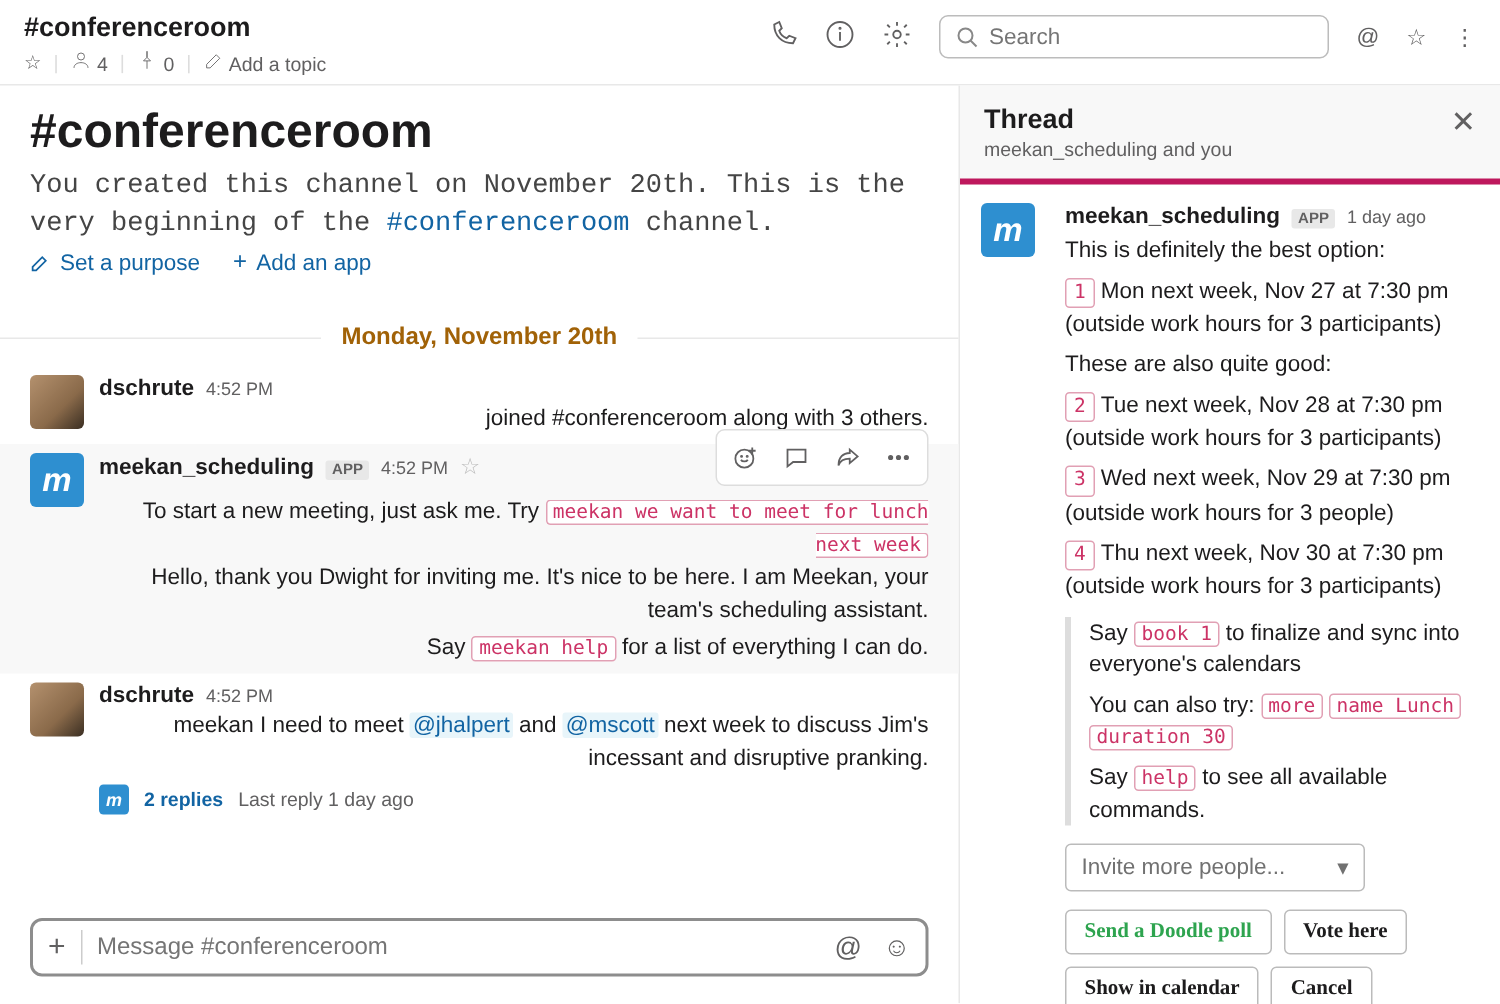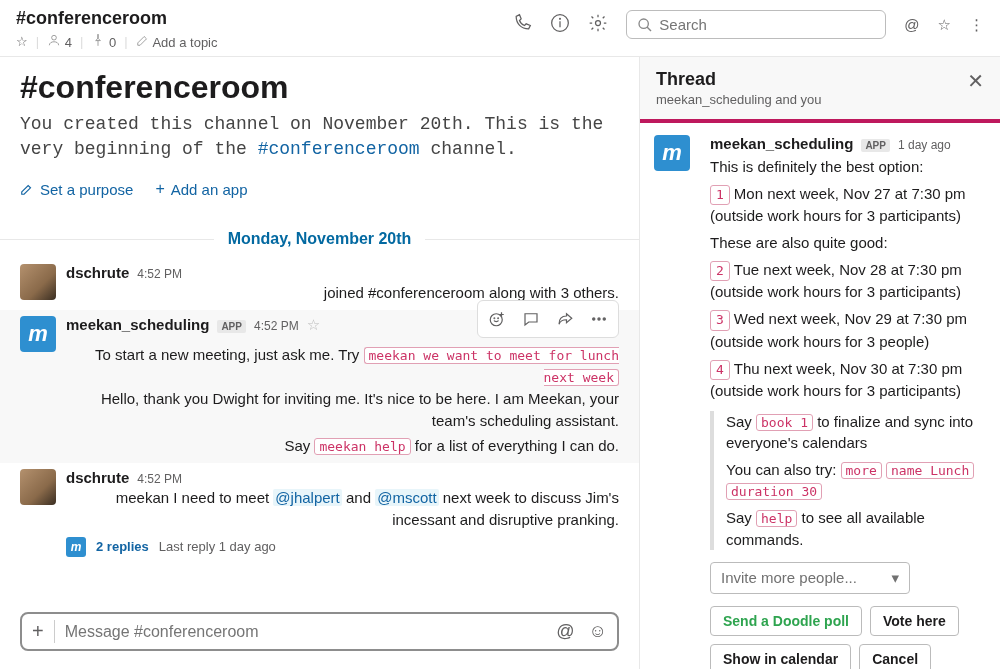--- a/index.html
+++ b/index.html
@@ -14,26 +14,26 @@
 .header-icons svg { width: 20px; height: 20px; stroke: #616061; fill: none; stroke-width: 1.5; }
 .search-box { display: flex; align-items: center; border: 1px solid #bcbcbc; border-radius: 6px; padding: 5px 10px; width: 260px; color: #616061; }
 .search-box svg { width: 16px; height: 16px; stroke: #888; fill: none; margin-right: 6px; stroke-width: 2; }
 .search-box input { border: none; outline: none; flex: 1; font-size: 15px; background: transparent; }
 .main { display: flex; flex: 1; overflow: hidden; }
 .channel-pane { flex: 1; display: flex; flex-direction: column; border-right: 1px solid #e8e8e8; }
 .channel-intro { padding: 12px 20px 14px 20px; }
 .channel-intro h1 { font-size: 32px; font-weight: 900; margin-bottom: 6px; }
 .channel-intro p { font-size: 18px; color: #454545; line-height: 1.4; font-family: Liberation Mono, monospace; }
 .channel-link { color: #1264a3; }
-.intro-actions { display: flex; gap: 22px; margin-top: 18px; font-size: 15px; align-items: center; }
+.intro-actions { display: flex; gap: 22px; margin-top: 4px; font-size: 15px; align-items: center; }
 .intro-actions a { color: #1264a3; text-decoration: none; display: inline-flex; align-items: center; gap: 6px; }
 .intro-actions svg { width: 14px; height: 14px; stroke: #1264a3; fill: none; stroke-width: 2; }
 .date-divider { display: flex; align-items: center; margin: 18px 0 6px 0; }
 .date-divider::before, .date-divider::after { content: ""; flex: 1; height: 1px; background: #e8e8e8; }
-.date-divider span { padding: 0 14px; font-weight: 700; font-size: 16px; color: #0369a1; }
+.date-divider span { padding: 0 14px; font-weight: 700; font-size: 16px; color: #a16207; }
 .messages { padding: 4px 0; }
 .msg { display: flex; padding: 6px 20px; position: relative; }
 .msg.hover { background: #f8f8f8; }
 .avatar { width: 36px; height: 36px; border-radius: 4px; margin-right: 10px; flex-shrink: 0; background: #ddd; }
 .avatar.dschrute { background: linear-gradient(135deg,#b4916e 0%,#8a6a4a 60%,#3a2e22 100%); }
 .avatar.meekan { background: #2e8fd0; display: flex; align-items: center; justify-content: center; color: #fff; font-weight: 900; font-style: italic; font-size: 22px; }
 .msg-body { flex: 1; text-align: right; }
 .msg-head { display: flex; align-items: baseline; gap: 8px; }
 .sender { font-weight: 900; font-size: 15px; }
 .app-badge { background: #e8e8e8; color: #616061; font-size: 10px; font-weight: 700; padding: 1px 4px; border-radius: 2px; }
@@ -59,21 +59,21 @@
 .thread-head .sub { color: #616061; font-size: 13px; margin-top: 2px; }
 .thread-head .close { color: #616061; font-size: 20px; cursor: pointer; }
 .thread-body { padding: 12px 14px; overflow-y: auto; font-size: 15px; }
 .thread-msg { display: flex; gap: 10px; }
 .thread-msg .avatar { width: 36px; height: 36px; }
 .num-chip { display: inline-block; font-family: ui-monospace, monospace; color: #cc3366; border: 1px solid #e1a0b4; border-radius: 3px; padding: 0 5px; font-size: 13px; background: #fff; margin-right: 4px; }
 .thread-text p { margin-bottom: 6px; line-height: 1.4; }
 .quote-block { border-left: 4px solid #ddd; padding-left: 12px; margin-top: 10px; }
 .invite-select { margin-top: 12px; border: 1px solid #bbb; border-radius: 4px; padding: 6px 10px; display: flex; align-items: center; justify-content: space-between; color: #717171; width: 200px; }
 .btn-row { margin-top: 12px; display: flex; flex-wrap: wrap; gap: 8px; }
-.btn { border: 1px solid #bbb; border-radius: 4px; padding: 6px 12px; background: #fff; font-size: 14px; font-weight: 700; color: #1d1c1d; cursor: pointer; }
+.btn { border: 1px solid #bbb; border-radius: 4px; padding: 6px 12px; background: #fff; font-size: 14px; font-weight: 700; color: #1d1c1d; cursor: pointer; font-family: Liberation Serif, serif; }
 .btn.green { color: #2ea44f; }
 </style>
 </head>
 <body>
 
 <div class="header">
   <div class="header-left">
     <div class="channel-title">#conferenceroom</div>
     <div class="header-meta">
       <span>☆</span>

